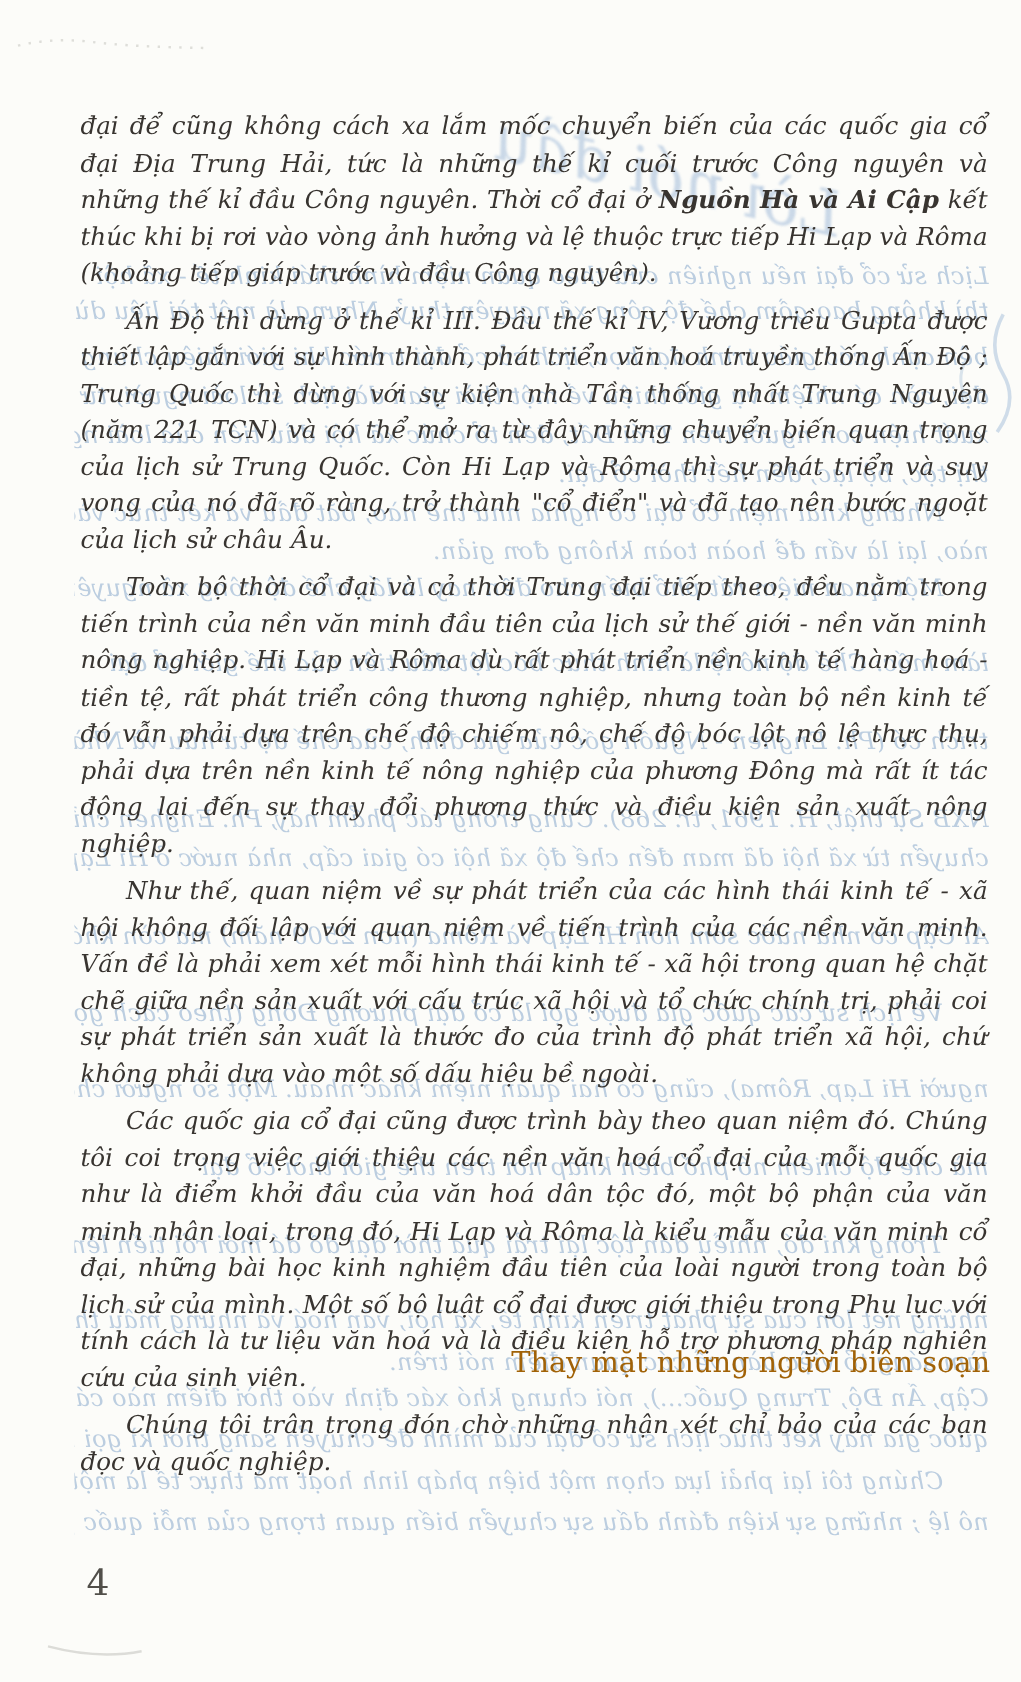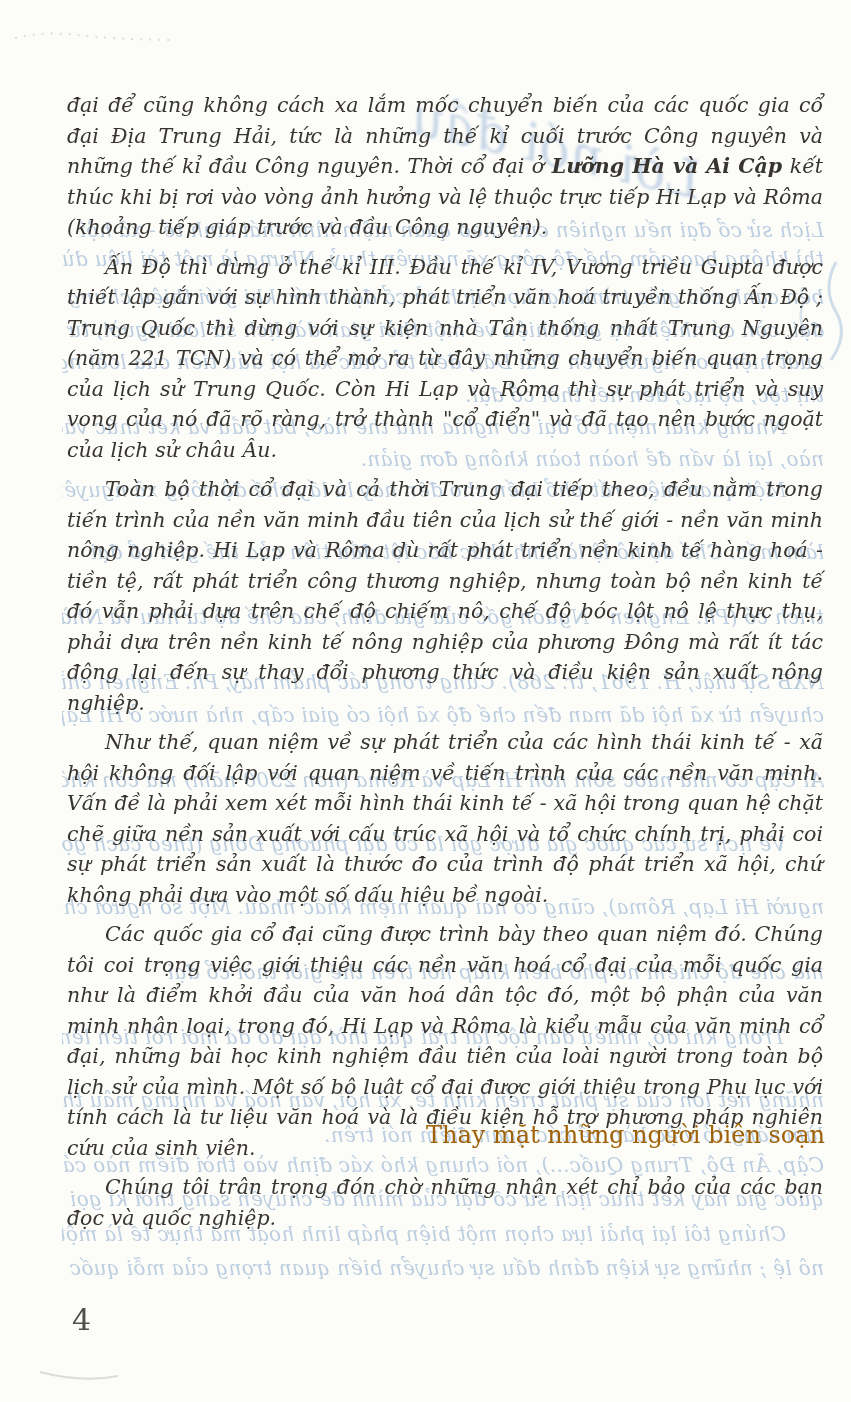--- a/index.html
+++ b/index.html
@@ -82,21 +82,21 @@
   </div>
 
   <svg class="marks" width="851" height="1402" viewBox="0 0 851 1402">
     <path d="M15 38 q30 -7 62 -3 t95 5" fill="none" stroke="#c5c5bf" stroke-width="2" stroke-dasharray="2 7" opacity="0.55"></path>
     <path d="M836 262 q-14 26 0 50 q13 22 -5 48" fill="none" stroke="#9ab6d4" stroke-width="3" opacity="0.45"></path>
     <path d="M805 300 q-10 18 3 36" fill="none" stroke="#a4bdd8" stroke-width="2.5" opacity="0.4"></path>
     <path d="M40 1372 q42 11 78 4" fill="none" stroke="#c7c7c1" stroke-width="2" opacity="0.6"></path>
   </svg>
 
   <div class="body-text">
-    <p class="para no-indent"><span>đại để cũng không cách xa lắm mốc chuyển biến của các quốc gia cổ đại Địa Trung Hải, tức là những thế kỉ cuối trước Công nguyên và những thế kỉ đầu Công nguyên. Thời cổ đại ở </span><span class="bold">Lưỡng Hà và Ai Cập</span><span> kết thúc khi bị rơi vào vòng ảnh hưởng và lệ thuộc trực tiếp Hi Lạp và Rôma (khoảng tiếp giáp trước và đầu Công nguyên).</span></p>
+    <p class="para no-indent"><span>đại để cũng không cách xa lắm mốc chuyển biến của các quốc gia cổ đại Địa Trung Hải, tức là những thế kỉ cuối trước Công nguyên và những thế kỉ đầu Công nguyên. Thời cổ đại ở </span><span class="bold">Nguồn Hà và Ai Cập</span><span> kết thúc khi bị rơi vào vòng ảnh hưởng và lệ thuộc trực tiếp Hi Lạp và Rôma (khoảng tiếp giáp trước và đầu Công nguyên).</span></p>
     <p class="para">Ấn Độ thì dừng ở thế kỉ III. Đầu thế kỉ IV, Vương triều Gupta được thiết lập gắn với sự hình thành, phát triển văn hoá truyền thống Ấn Độ ; Trung Quốc thì dừng với sự kiện nhà Tần thống nhất Trung Nguyên (năm 221 TCN) và có thể mở ra từ đây những chuyển biến quan trọng của lịch sử Trung Quốc. Còn Hi Lạp và Rôma thì sự phát triển và suy vong của nó đã rõ ràng, trở thành "cổ điển" và đã tạo nên bước ngoặt của lịch sử châu Âu.</p>
     <p class="para">Toàn bộ thời cổ đại và cả thời Trung đại tiếp theo, đều nằm trong tiến trình của nền văn minh đầu tiên của lịch sử thế giới - nền văn minh nông nghiệp. Hi Lạp và Rôma dù rất phát triển nền kinh tế hàng hoá - tiền tệ, rất phát triển công thương nghiệp, nhưng toàn bộ nền kinh tế đó vẫn phải dựa trên chế độ chiếm nô, chế độ bóc lột nô lệ thực thụ, phải dựa trên nền kinh tế nông nghiệp của phương Đông mà rất ít tác động lại đến sự thay đổi phương thức và điều kiện sản xuất nông nghiệp.</p>
     <p class="para">Như thế, quan niệm về sự phát triển của các hình thái kinh tế - xã hội không đối lập với quan niệm về tiến trình của các nền văn minh. Vấn đề là phải xem xét mỗi hình thái kinh tế - xã hội trong quan hệ chặt chẽ giữa nền sản xuất với cấu trúc xã hội và tổ chức chính trị, phải coi sự phát triển sản xuất là thước đo của trình độ phát triển xã hội, chứ không phải dựa vào một số dấu hiệu bề ngoài.</p>
     <p class="para">Các quốc gia cổ đại cũng được trình bày theo quan niệm đó. Chúng tôi coi trọng việc giới thiệu các nền văn hoá cổ đại của mỗi quốc gia như là điểm khởi đầu của văn hoá dân tộc đó, một bộ phận của văn minh nhân loại, trong đó, Hi Lạp và Rôma là kiểu mẫu của văn minh cổ đại, những bài học kinh nghiệm đầu tiên của loài người trong toàn bộ lịch sử của mình. Một số bộ luật cổ đại được giới thiệu trong Phụ lục với tính cách là tư liệu văn hoá và là điều kiện hỗ trợ phương pháp nghiên cứu của sinh viên.</p>
     <p class="para">Chúng tôi trân trọng đón chờ những nhận xét chỉ bảo của các bạn đọc và quốc nghiệp.</p>
   </div>
 
   <div class="signature">
     <div>Thay mặt những người biên soạn</div>
   </div>

